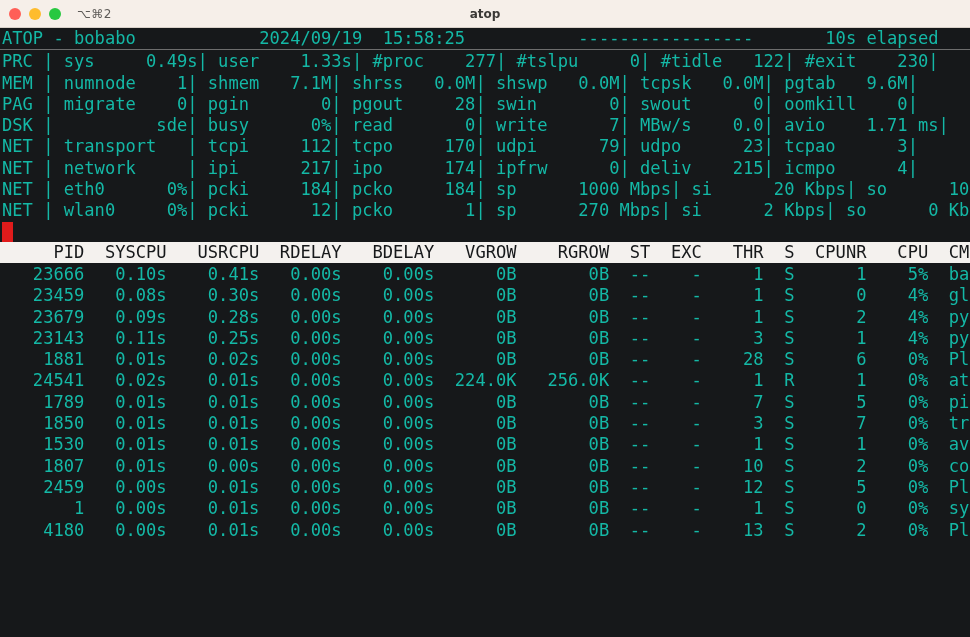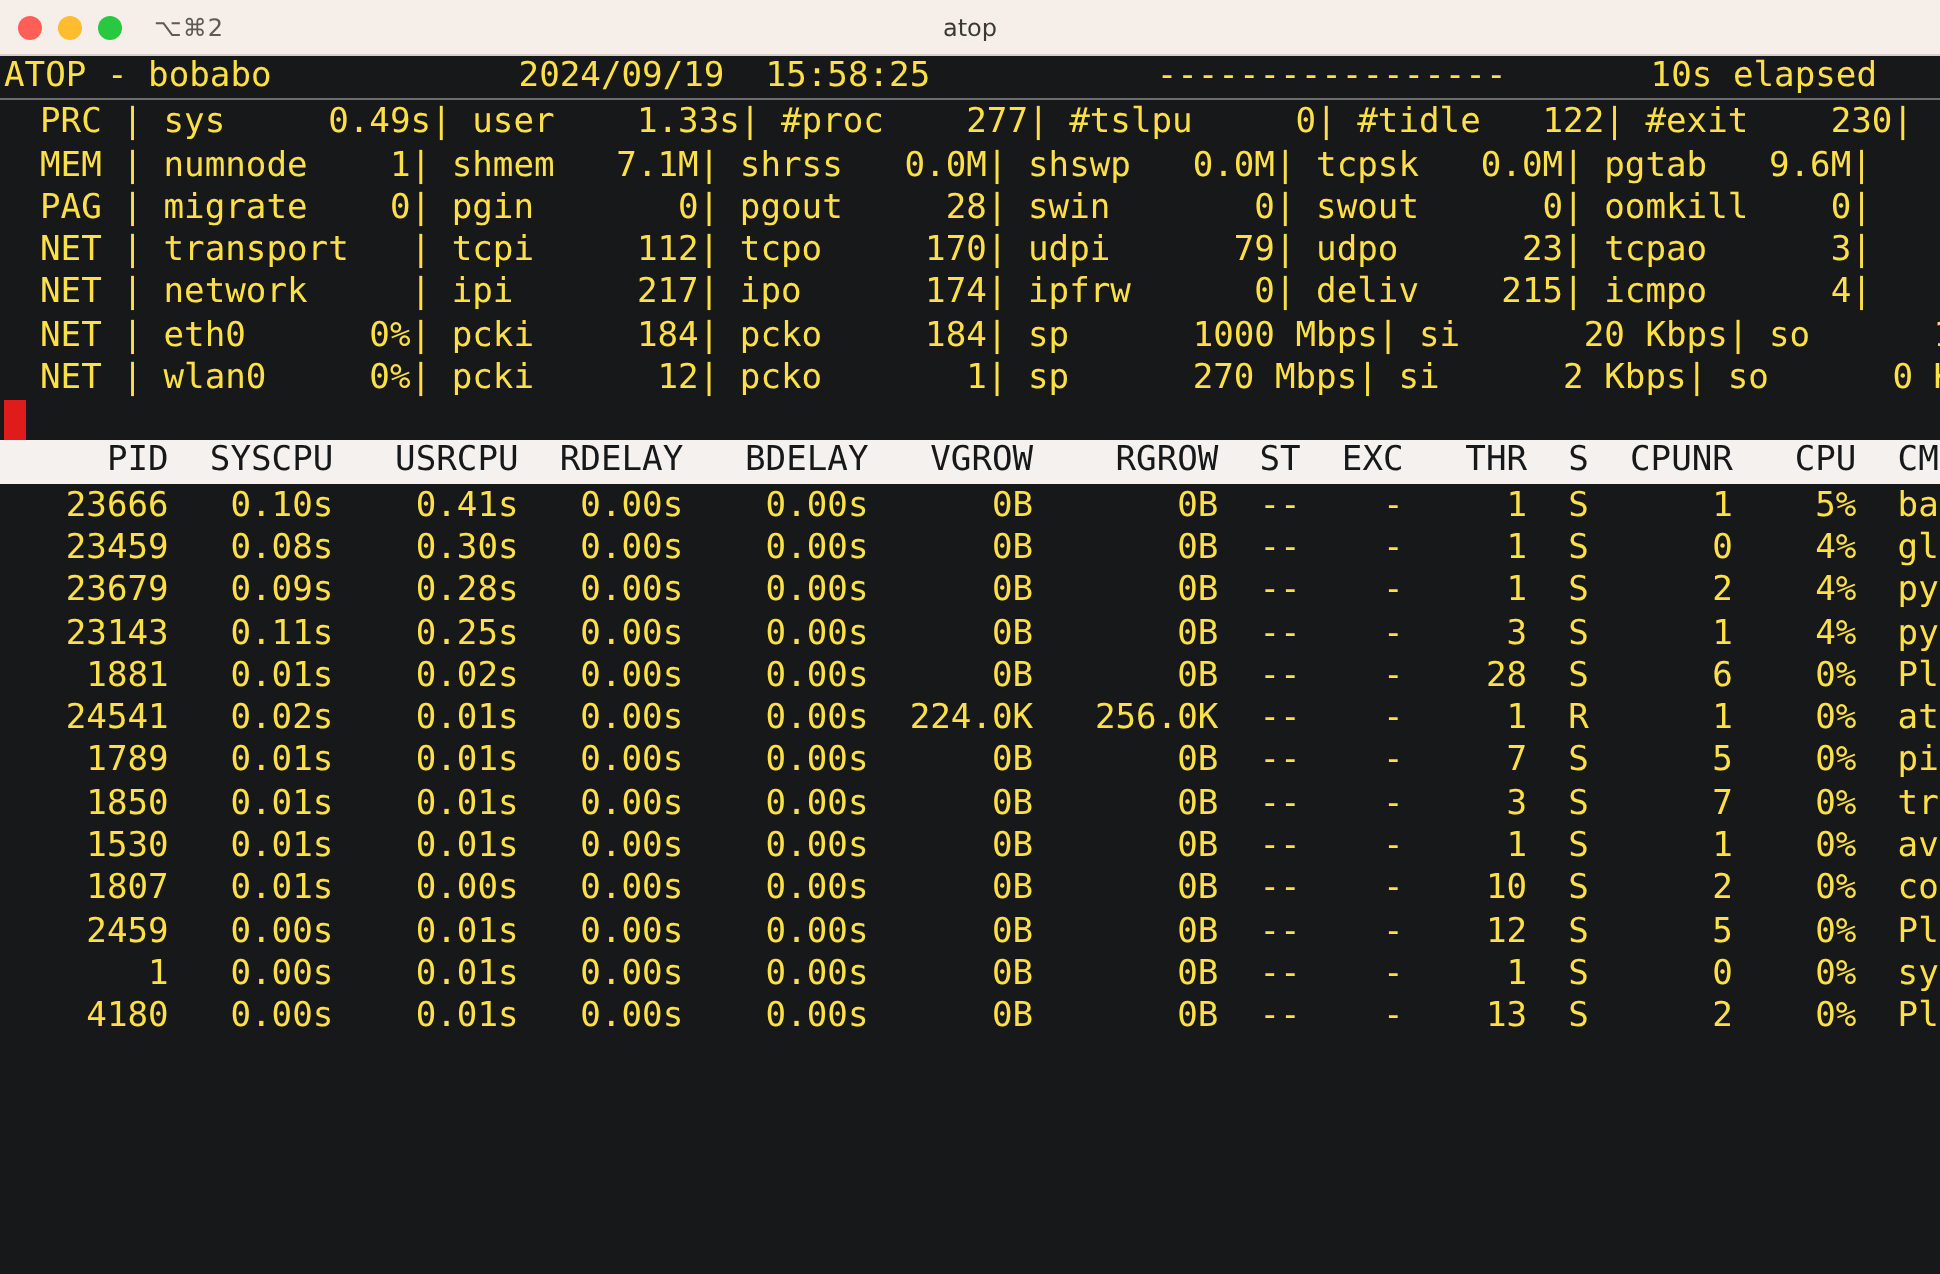--- a/index.html
+++ b/index.html
@@ -43,50 +43,50 @@
     font-size: 12px;
     color: #5d5a57;
     letter-spacing: .5px;
   }
   #wintitle {
     position: absolute;
     left: 0; right: 0;
     text-align: center;
     font-family: "DejaVu Sans", "Liberation Sans", sans-serif;
     font-size: 12px;
-    font-weight: normal;
+    font-weight: bold;
     color: #3b3936;
     pointer-events: none;
   }
 
   
   #term {
     background: #16181a;
     color: #f2f2f2;
     height: 609px;
     box-sizing: border-box;
     position: relative;
   }
   pre.line {
     margin: 0;
     padding: 0;
     font-family: "DejaVu Sans Mono", "Liberation Mono", monospace;
     font-size: 17.1px;
     line-height: 21.3px;
     letter-spacing: 0px;
     white-space: pre;
-    color: #fde047;
+    color: #14b8a6;
   }
   #topline {
     background: #16181a;
     border-bottom: 1px solid #6d6d6d;
     padding-left: 2px;
   }
   #sysblock {
-    padding-left: 20px;
+    padding-left: 2px;
     padding-top: 1px;
   }
   #cursorrow {
     height: 20px;
     position: relative;
   }
   #cursor {
     position: absolute;
     left: 2px;
     top: 0;
@@ -121,20 +121,21 @@
 </div>
 
 <div id="term">
 
   <pre class="line" id="topline">ATOP - bobabo            2024/09/19  15:58:25           -----------------       10s elapsed</pre>
 
   <div id="sysblock">
       <pre class="line">PRC | sys     0.49s| user    1.33s| #proc    277| #tslpu     0| #tidle   122| #exit    230|</pre>
       <pre class="line">MEM | numnode    1| shmem   7.1M| shrss   0.0M| shswp   0.0M| tcpsk   0.0M| pgtab   9.6M|</pre>
       <pre class="line">PAG | migrate    0| pgin       0| pgout     28| swin       0| swout      0| oomkill    0|</pre>
+      <pre class="line">DSK |          sde| busy      0%| read       0| write      7| MBw/s    0.0| avio    1.71 ms|</pre>
       <pre class="line">NET | transport   | tcpi     112| tcpo     170| udpi      79| udpo      23| tcpao      3|</pre>
       <pre class="line">NET | network     | ipi      217| ipo      174| ipfrw      0| deliv    215| icmpo      4|</pre>
       <pre class="line">NET | eth0      0%| pcki     184| pcko     184| sp      1000 Mbps| si      20 Kbps| so      109 Kbps|</pre>
       <pre class="line">NET | wlan0     0%| pcki      12| pcko       1| sp      270 Mbps| si      2 Kbps| so      0 Kbps|</pre>
     </div>
 
   <div id="cursorrow">
     <span id="cursor"></span>
   </div>
 

